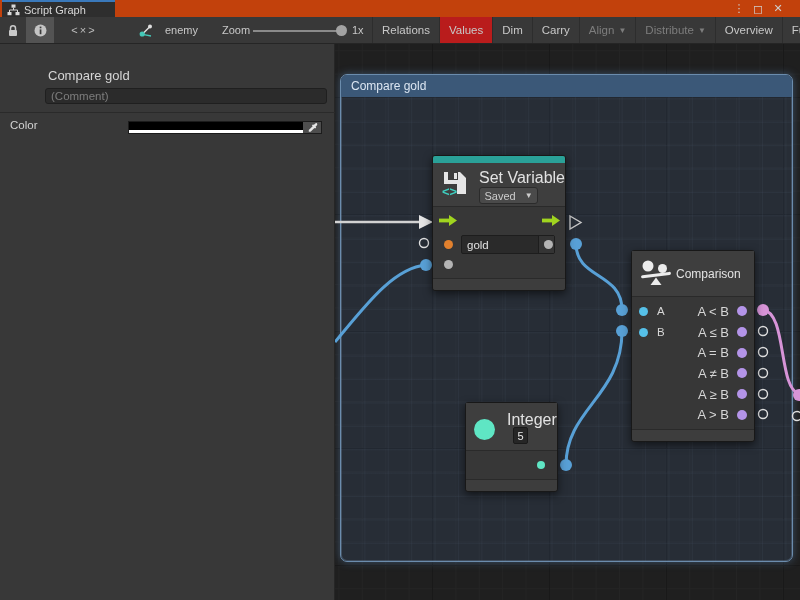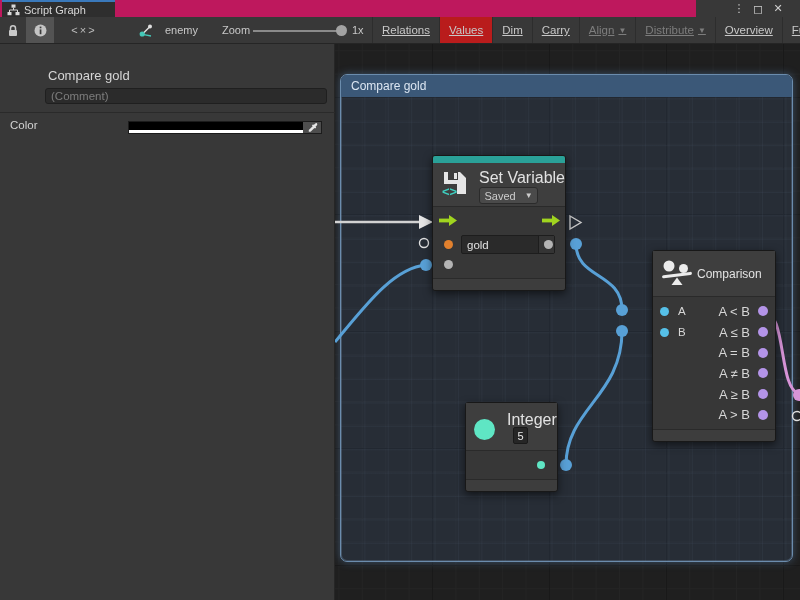--- a/index.html
+++ b/index.html
@@ -1,21 +1,21 @@
 <!DOCTYPE html>
 <html><head>
 <meta charset="utf-8">
 <style>
   * { margin:0; padding:0; box-sizing:border-box; }
   html,body { width:800px; height:600px; background:#111; }
   body { font-family:"Liberation Sans", sans-serif; color:#ccc; }
   #app { position:relative; width:800px; height:600px; background:#383838; overflow:hidden; }
 
   
-  .titlebar { position:absolute; left:0; top:0; width:696px; height:17px; background:#be185d; }
+  .titlebar { position:absolute; left:0; top:0; width:800px; height:17px; background:#c2410c; }
   .tab { position:absolute; left:2px; top:0; width:113px; height:17px; background:#2e2e2e;
          border-top:2px solid #3a79bb; display:flex; align-items:center; padding-left:5px; gap:4px; }
   .tab-label { font-size:11px; color:#d8d8d8; white-space:nowrap; }
   .winctl { position:absolute; top:0; height:17px; display:flex; align-items:center; justify-content:center; color:#cfcfcf; }
   .winctl.kebab { left:732px; width:14px; font-size:11px; }
   .winctl.maxi  { left:750px; width:16px; font-size:12px; }
   .winctl.close { left:770px; width:16px; font-size:11px; }
 
   
   .toolbar { position:absolute; left:0; top:17px; width:800px; height:27px; background:#383838;
@@ -26,21 +26,21 @@
   .tb-info { left:26px; width:28px; }
   .tb-code { left:62px; width:44px; font-size:11px; color:#bdbdbd; letter-spacing:2px; }
   .tb-enemy { position:absolute; left:138px; top:0; height:26px; display:flex; align-items:center; gap:12px; }
   .tb-enemy span { font-size:11px; color:#c8c8c8; }
   .zoom-label { position:absolute; left:222px; top:0; height:26px; display:flex; align-items:center; font-size:11px; color:#c8c8c8; }
   .zoom-track { position:absolute; left:253px; top:13px; width:87px; height:2px; background:#8a8a8a; }
   .zoom-thumb { position:absolute; left:336px; top:8px; width:11px; height:11px; border-radius:50%; background:#a2a2a2; }
   .zoom-val { position:absolute; left:352px; top:0; height:26px; display:flex; align-items:center; font-size:11px; color:#c8c8c8; }
   .tb-group { position:absolute; left:372px; top:0; height:26px; display:flex; }
   .tb-group .gbtn { height:26px; display:flex; align-items:center; padding:0 9px; font-size:11.5px;
-                    color:#c8c8c8; border-left:1px solid #2d2d2d; white-space:nowrap;text-decoration:underline; }
+                    color:#c8c8c8; border-left:1px solid #2d2d2d; white-space:nowrap; }
   .tb-group .gbtn.active { background:#b91c1c; }
   .tb-group .gbtn.disabled { color:#7d7d7d; }
   .caret { font-size:8px; margin-left:4px; }
 
   
   .inspector { position:absolute; left:0; top:44px; width:335px; height:556px; background:#383838;
                border-right:1px solid #262626; }
   .insp-head { position:absolute; left:0; top:0; width:335px; height:18px; background:#3d3d3d;
                border-bottom:1px solid #2a2a2a; display:flex; align-items:center; }
   .insp-title { font-size:11.5px; color:#d2d2d2; margin-left:4px; }
@@ -106,21 +106,21 @@
   .dot-orange { width:9px; height:9px; background:#e2812e; left:11px; top:7px; }
   .dot-gray-r { width:9px; height:9px; background:#b4b4b4; right:12px; top:7px; }
   .dot-gray-l { width:9px; height:9px; background:#b4b4b4; left:11px; top:4px; }
   .gold-drop { position:absolute; left:28px; top:2px; width:94px; height:19px; background:#2a2a2a;
                border:1px solid #1d1d1d; border-radius:2px; display:flex; align-items:center; }
   .gold-drop .val { flex:1; font-size:11.5px; color:#e0e0e0; padding-left:5px; }
   .gold-drop .dd { width:16px; height:100%; border-left:1px solid #1d1d1d; display:flex; align-items:center; justify-content:center;
                    color:#c0c0c0; font-size:8px; background:#343434; }
 
   
-  .n-comp { left:296px; top:206px; width:124px;margin-left:21px; }
+  .n-comp { left:296px; top:206px; width:124px; }
   .comp-head { position:relative; height:46px; background:#3e3e3e; border-bottom:1px solid #2a2a2a; }
   .comp-title { position:absolute; left:44px; top:16px; font-size:12px; color:#e2e2e2; }
   .comp-body { background:#373737; padding:4px 0 4px 0; }
   .comp-row { position:relative; height:20.7px; display:flex; align-items:center; }
   .cin-dot { width:9px; height:9px; border-radius:50%; background:#56c0e8; margin-left:7px; }
   .cin-label { font-size:11.5px; color:#d6d6d6; margin-left:9px; }
   .cout-label { margin-left:auto; font-size:13px; color:#d6d6d6; }
   .cout-dot { width:10px; height:10px; border-radius:50%; background:#b494e8; margin-left:8px; margin-right:7px; }
 
   

